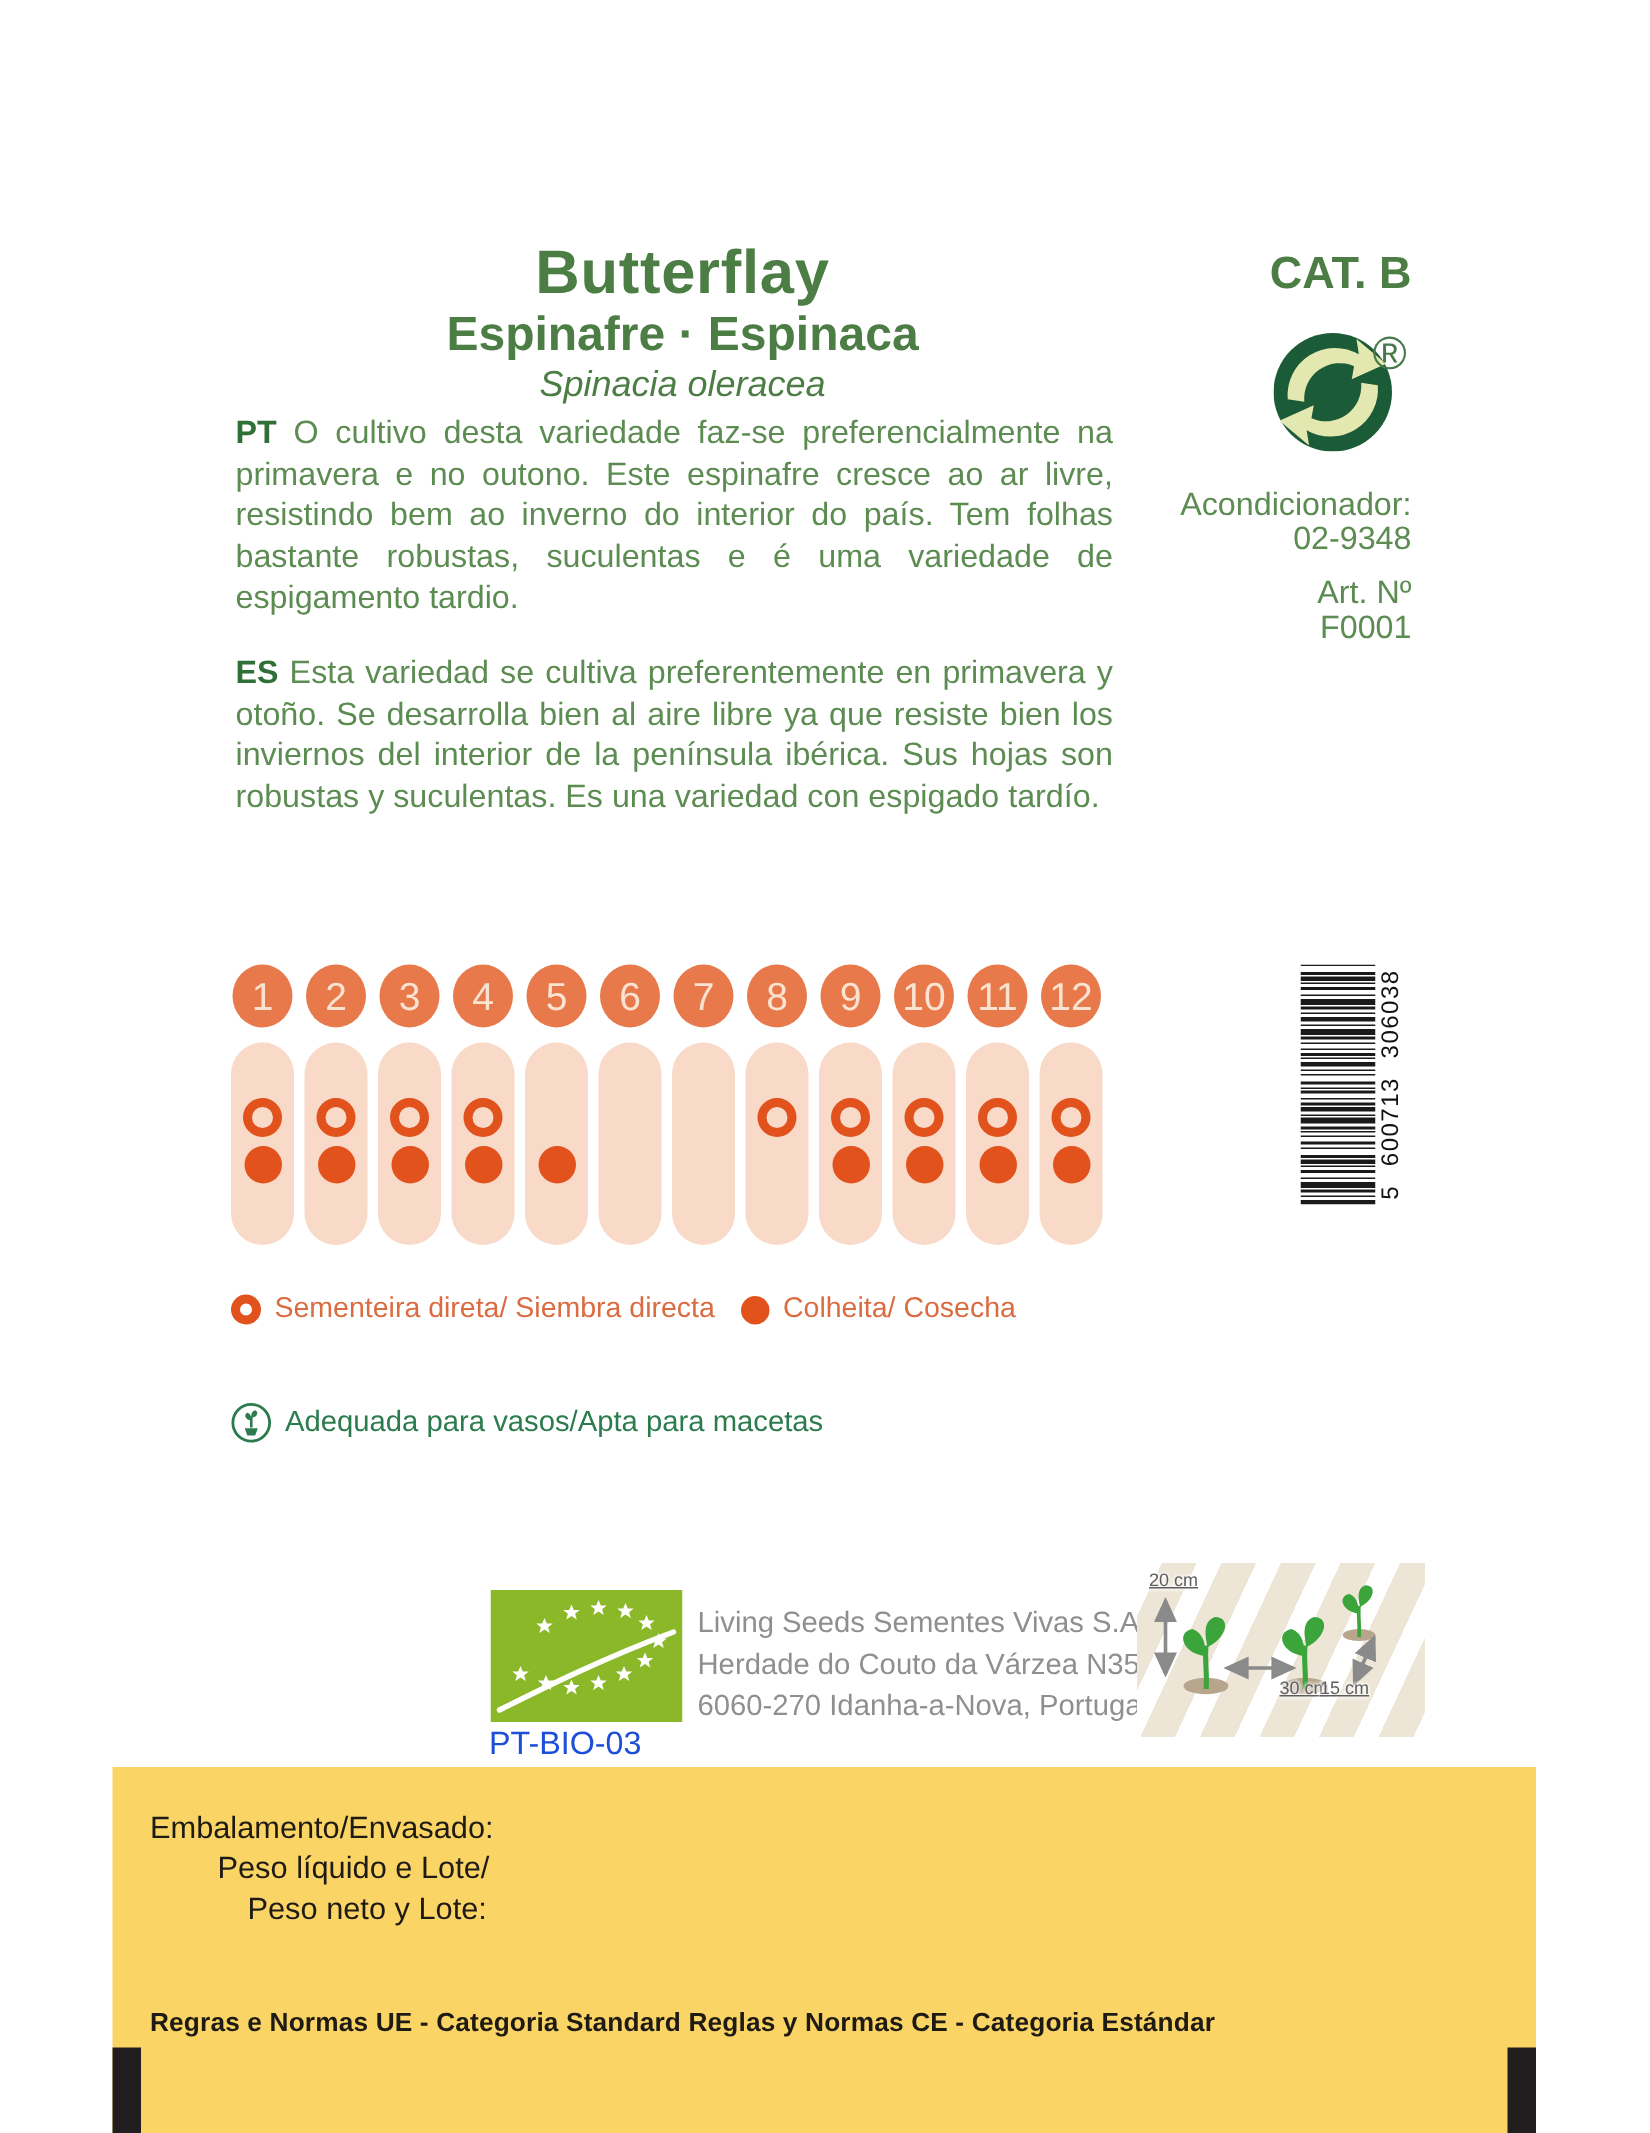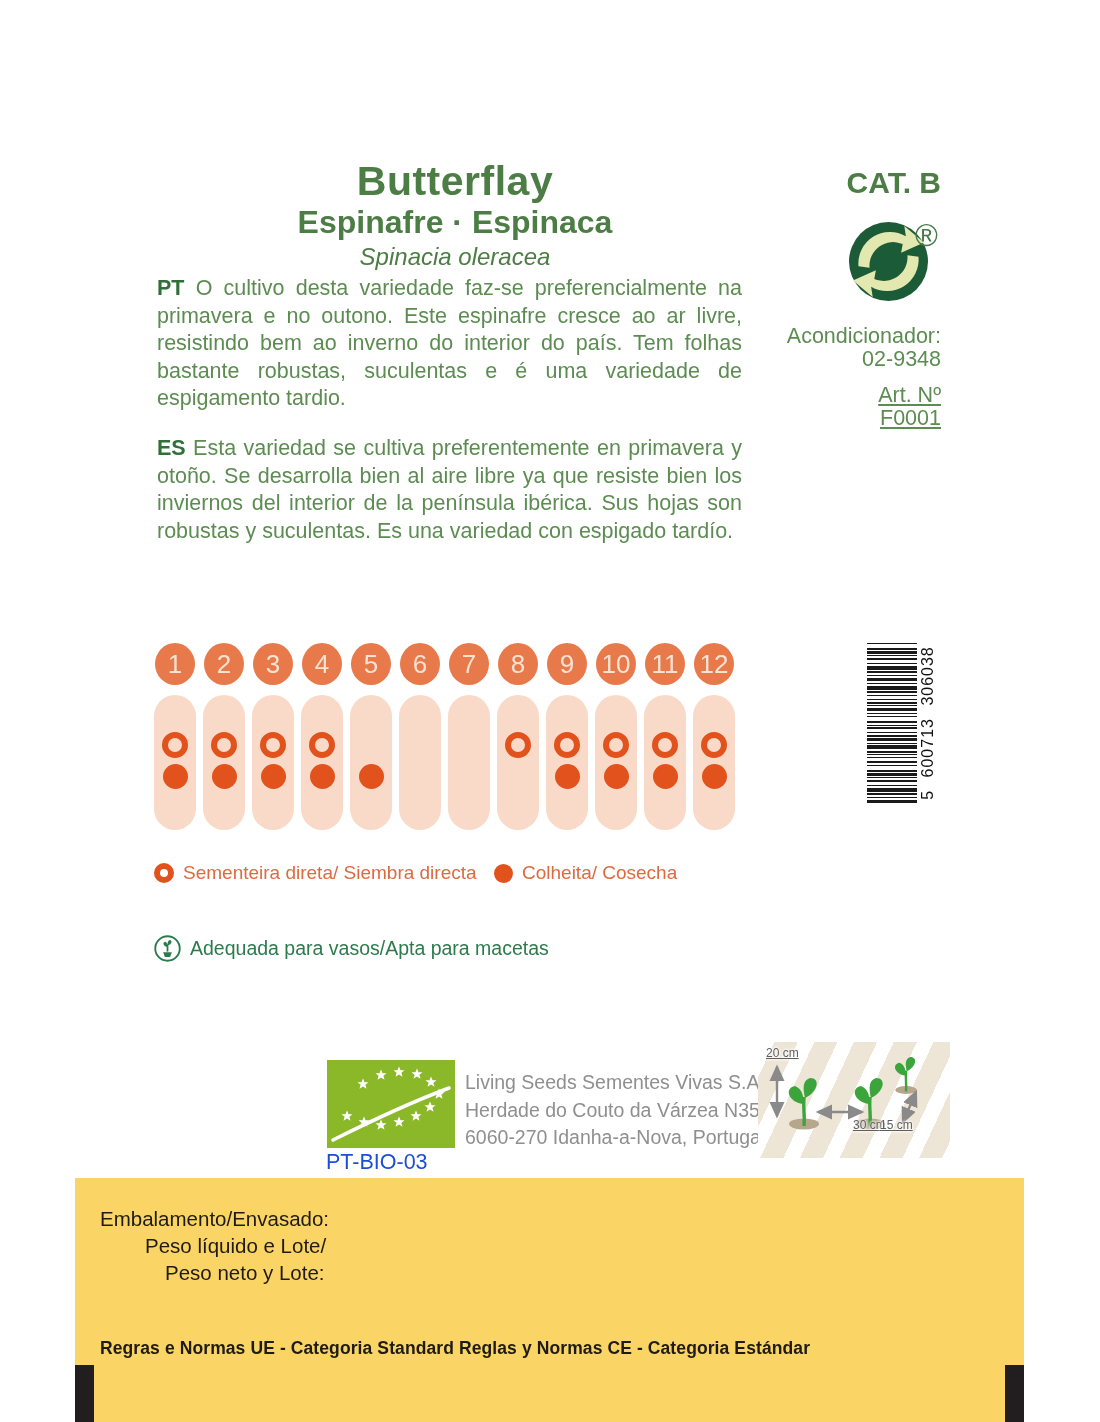--- a/index.html
+++ b/index.html
@@ -10,21 +10,21 @@
   .header{position:absolute;left:140px;top:158px;width:630px;text-align:center;color:#4C7D44;}
   .title{font-size:41px;font-weight:bold;line-height:46px;letter-spacing:0.5px;}
   .subtitle{font-size:32px;font-weight:bold;line-height:37px;}
   .latin{font-size:24px;font-style:italic;line-height:28px;margin-top:2px;}
 
   
   .cat{position:absolute;right:159px;top:166px;font-size:30px;font-weight:bold;color:#4C7D44;}
   .greendot{position:absolute;left:849px;top:222px;width:79px;height:79px;}
   .regmark{position:absolute;left:915px;top:218px;font-size:31px;color:#47794A;}
   .packager{position:absolute;right:159px;top:325px;text-align:right;font-size:21.5px;line-height:23px;color:#5C8C52;}
-  .artno{position:absolute;right:159px;top:384px;text-align:right;font-size:21.5px;line-height:23px;color:#5C8C52;text-decoration:underline;}
+  .artno{position:absolute;right:159px;top:384px;text-align:right;font-size:21.5px;line-height:23px;color:#5C8C52;}
 
   
   .para{position:absolute;left:157px;width:585px;font-size:21.5px;line-height:27.6px;
         color:#5C8C52;text-align:justify;}
   .para .tag{font-weight:bold;color:#2F7038;}
   #pt-para{top:275px;}
   #es-para{top:435px;}
 
   
   #calendar{position:absolute;left:154px;top:643px;display:flex;gap:7px;}

